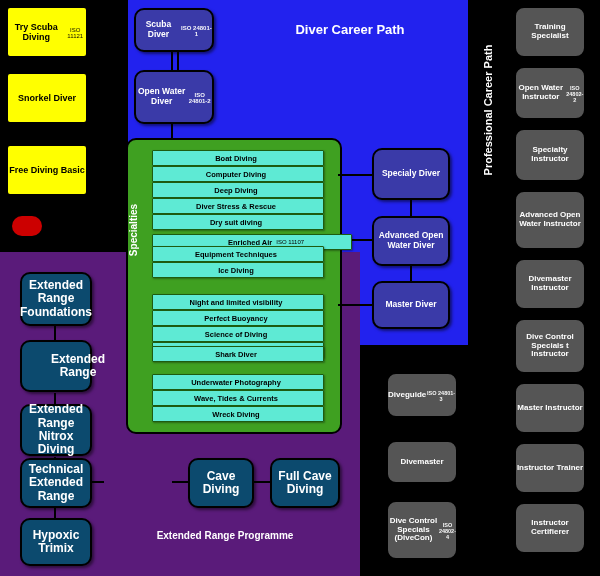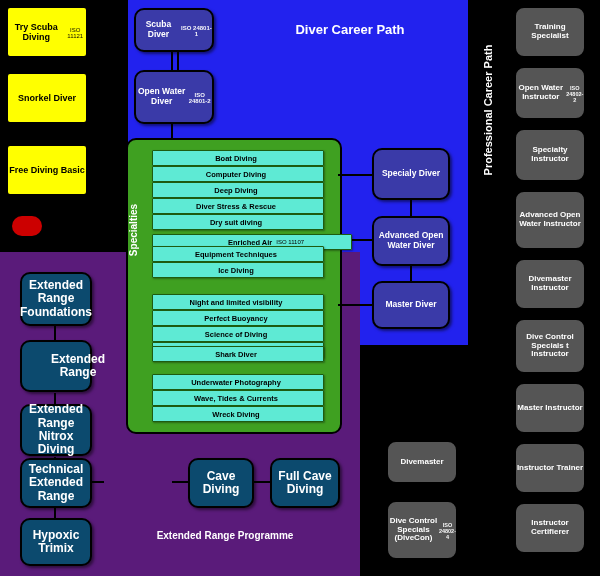--- a/index.html
+++ b/index.html
@@ -196,20 +196,24 @@
   <div class="box purplebox" style="left:20px;top:518px;width:72px;height:48px;">
     <span class="lbl">Hypoxic Trimix</span>
   </div>
   <div class="box purplebox" style="left:188px;top:458px;width:66px;height:50px;">
     <span class="lbl">Cave Diving</span>
   </div>
   <div class="box purplebox" style="left:270px;top:458px;width:70px;height:50px;">
     <span class="lbl">Full Cave Diving</span>
   </div>
 
+  <div class="box midgray" style="left:386px;top:372px;width:72px;height:46px;">
+    <span class="lbl">Diveguide</span>
+    <span class="sub">ISO 24801-3</span>
+  </div>
   <div class="box midgray" style="left:386px;top:440px;width:72px;height:44px;">
     <span class="lbl">Divemaster</span>
   </div>
   <div class="box midgray" style="left:386px;top:500px;width:72px;height:60px;">
     <span class="lbl">Dive Control Specials (DiveCon)</span>
     <span class="sub">ISO 24802-4</span>
   </div>
 
   <div id="proLabel">Professional Career Path</div>
 

